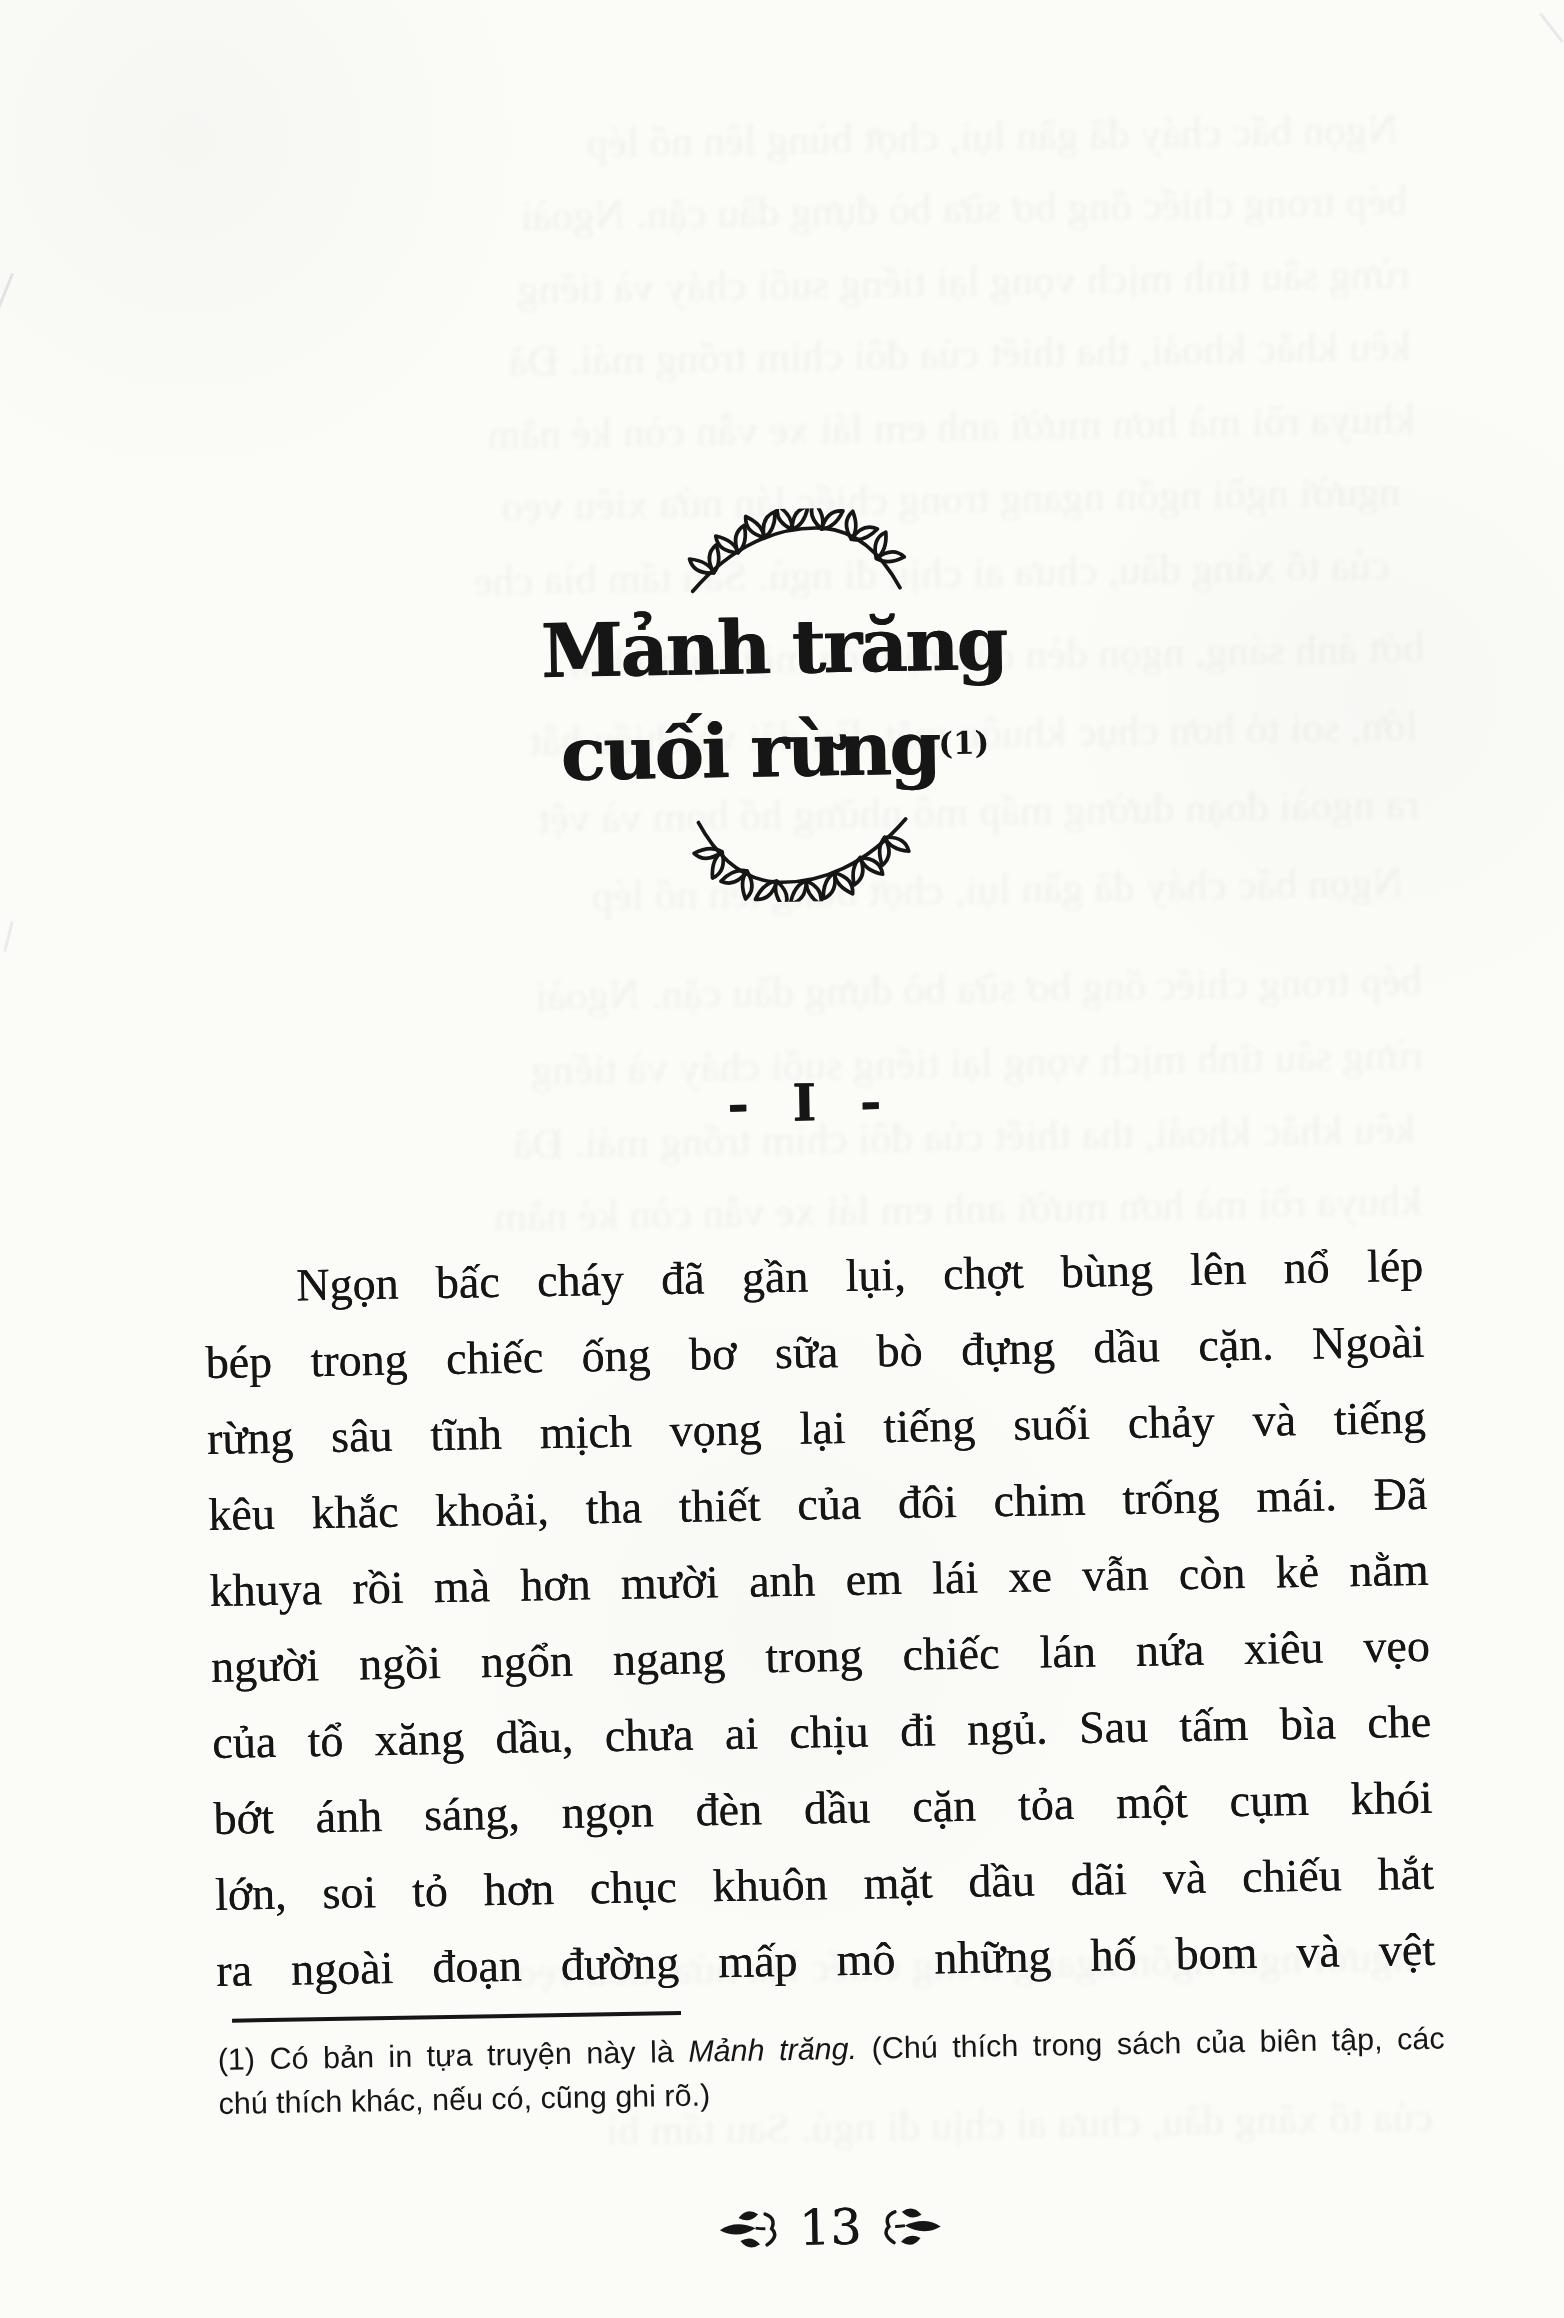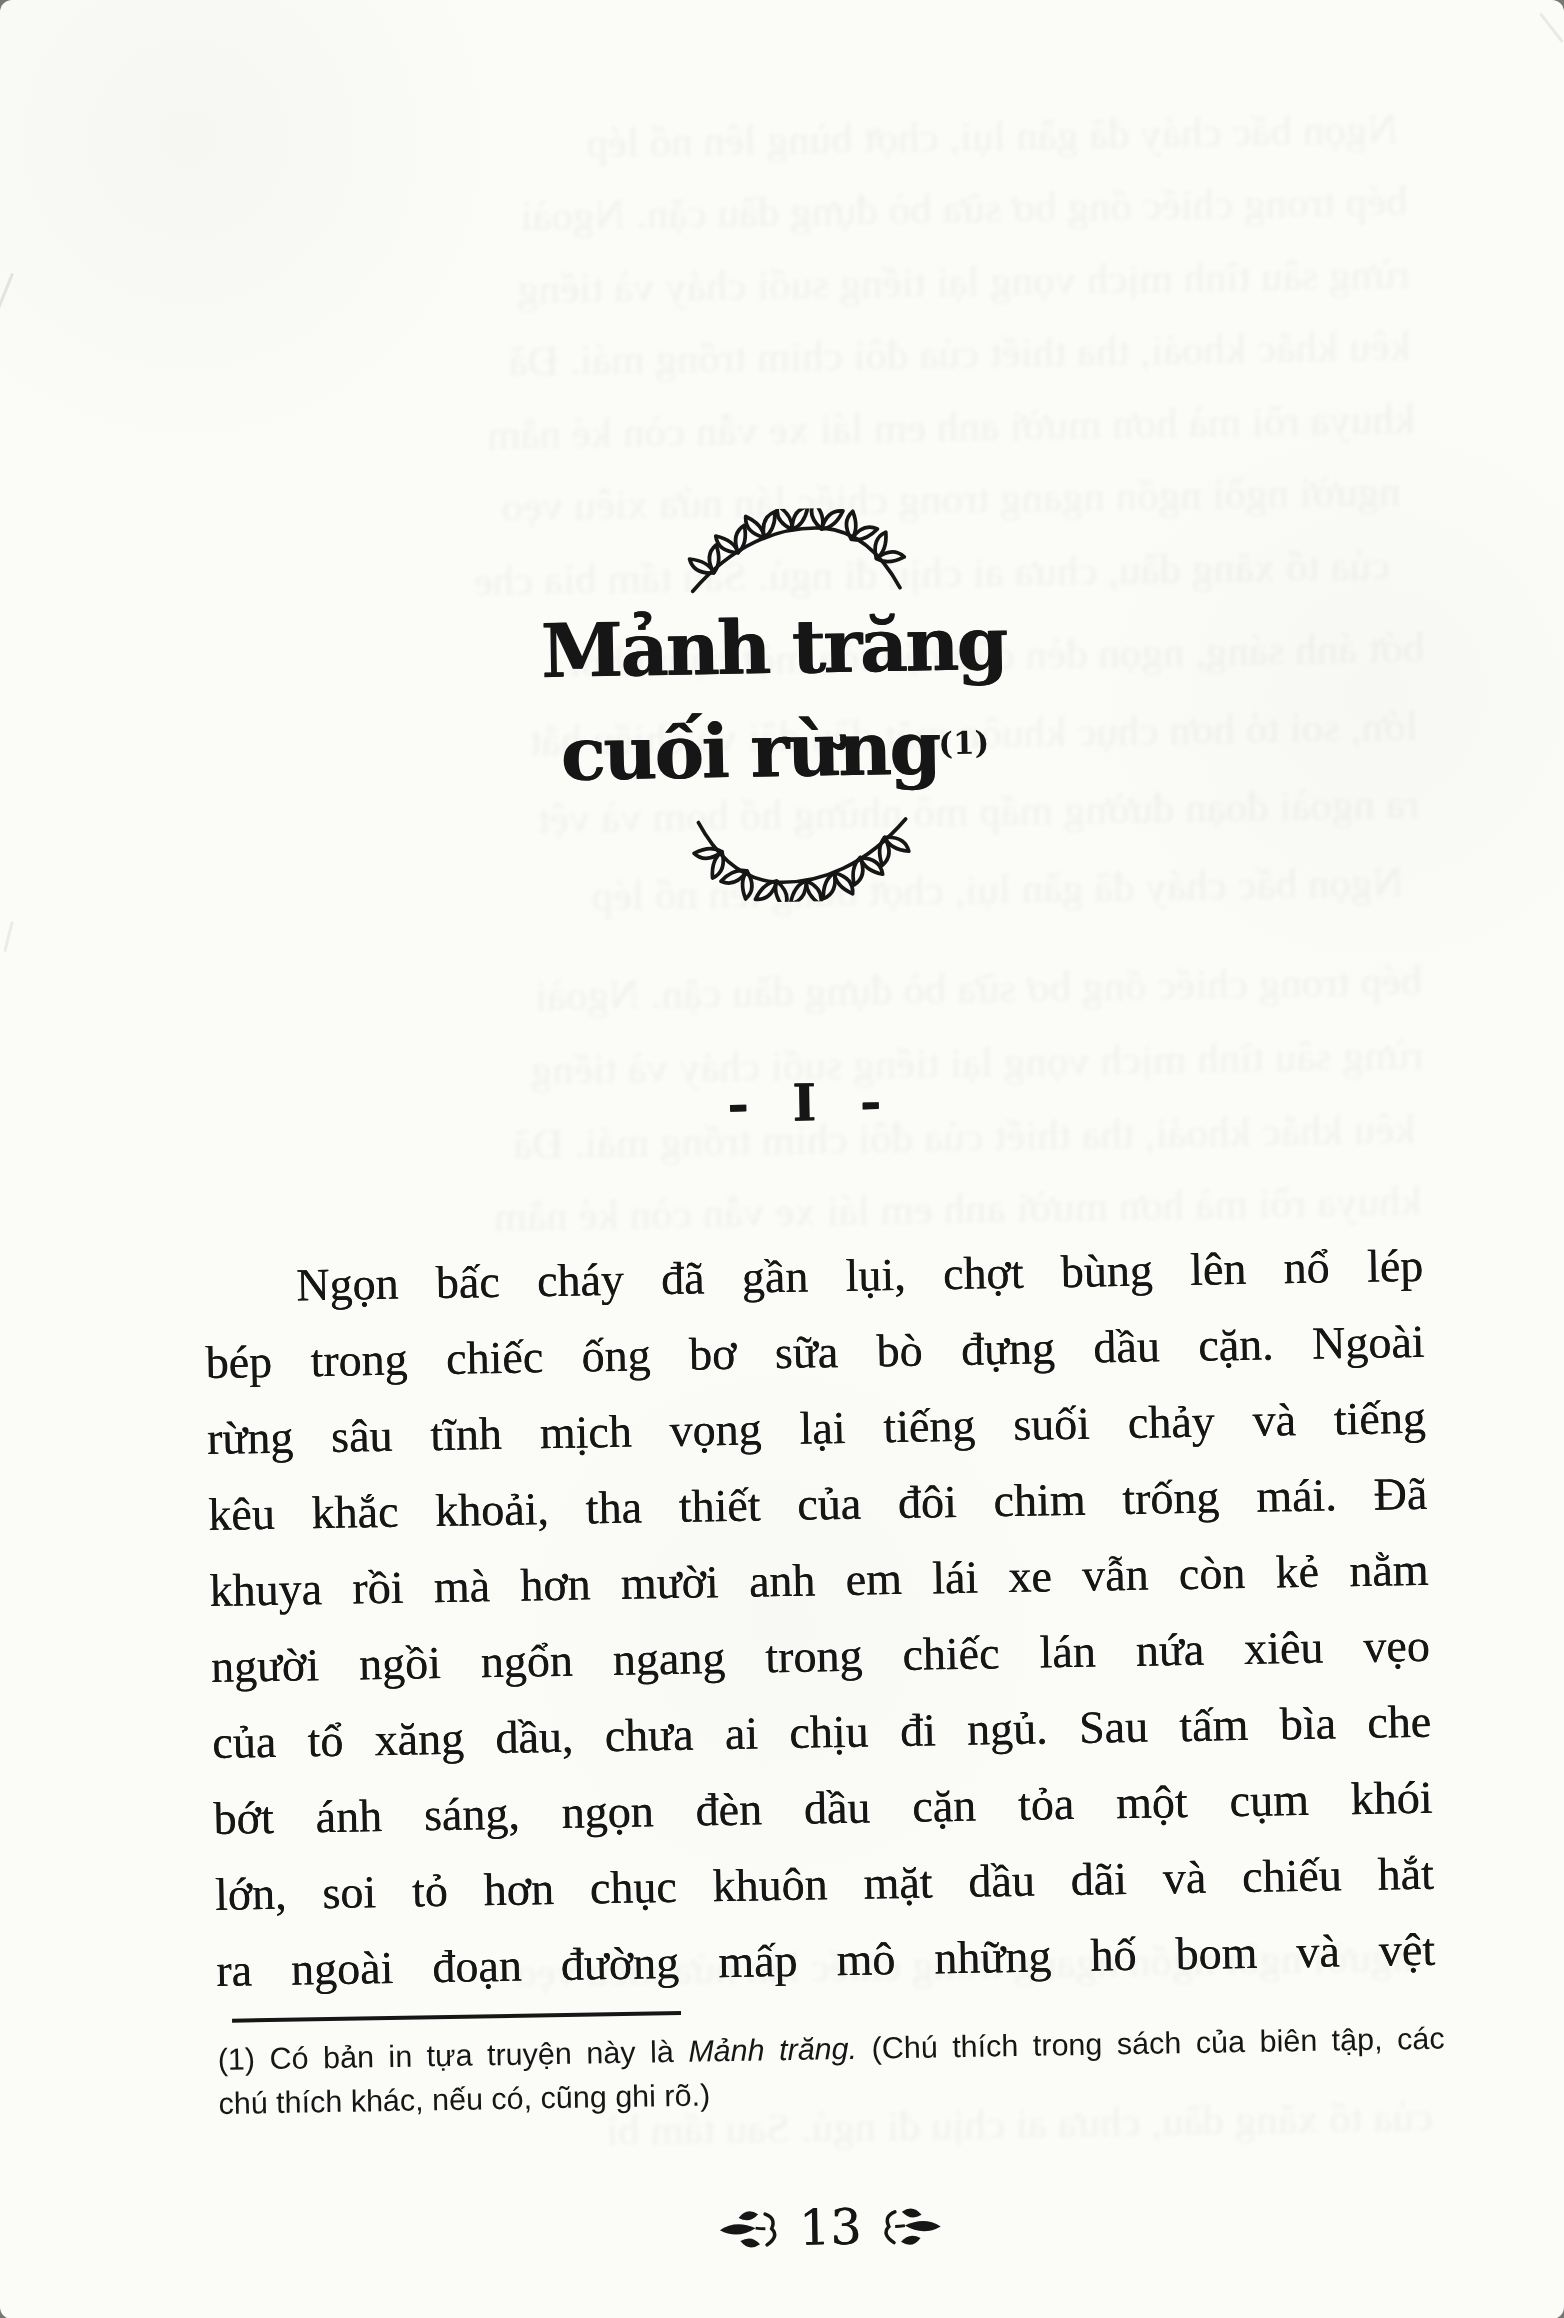--- a/index.html
+++ b/index.html
@@ -11,21 +11,20 @@
     position:relative;
     width:1564px;height:2319px;
     background:var(--paper);
     overflow:hidden;
     font-family:"Liberation Serif", serif;
     color:var(--ink);
     background-image:
       radial-gradient(circle at 12% 6%, rgba(0,0,0,0.018), transparent 14%),
       radial-gradient(circle at 88% 30%, rgba(0,0,0,0.015), transparent 16%),
       radial-gradient(circle at 50% 70%, rgba(0,0,0,0.012), transparent 20%);
-    border-radius: 12px;
   }
   .content{
     position:absolute;inset:0;
     transform:rotate(-1deg);
     transform-origin:782px 1153px;
   }
   
   .ghost-layer{position:absolute;inset:0;pointer-events:none;}
   .ghost-line{
     position:absolute;height:66px;

